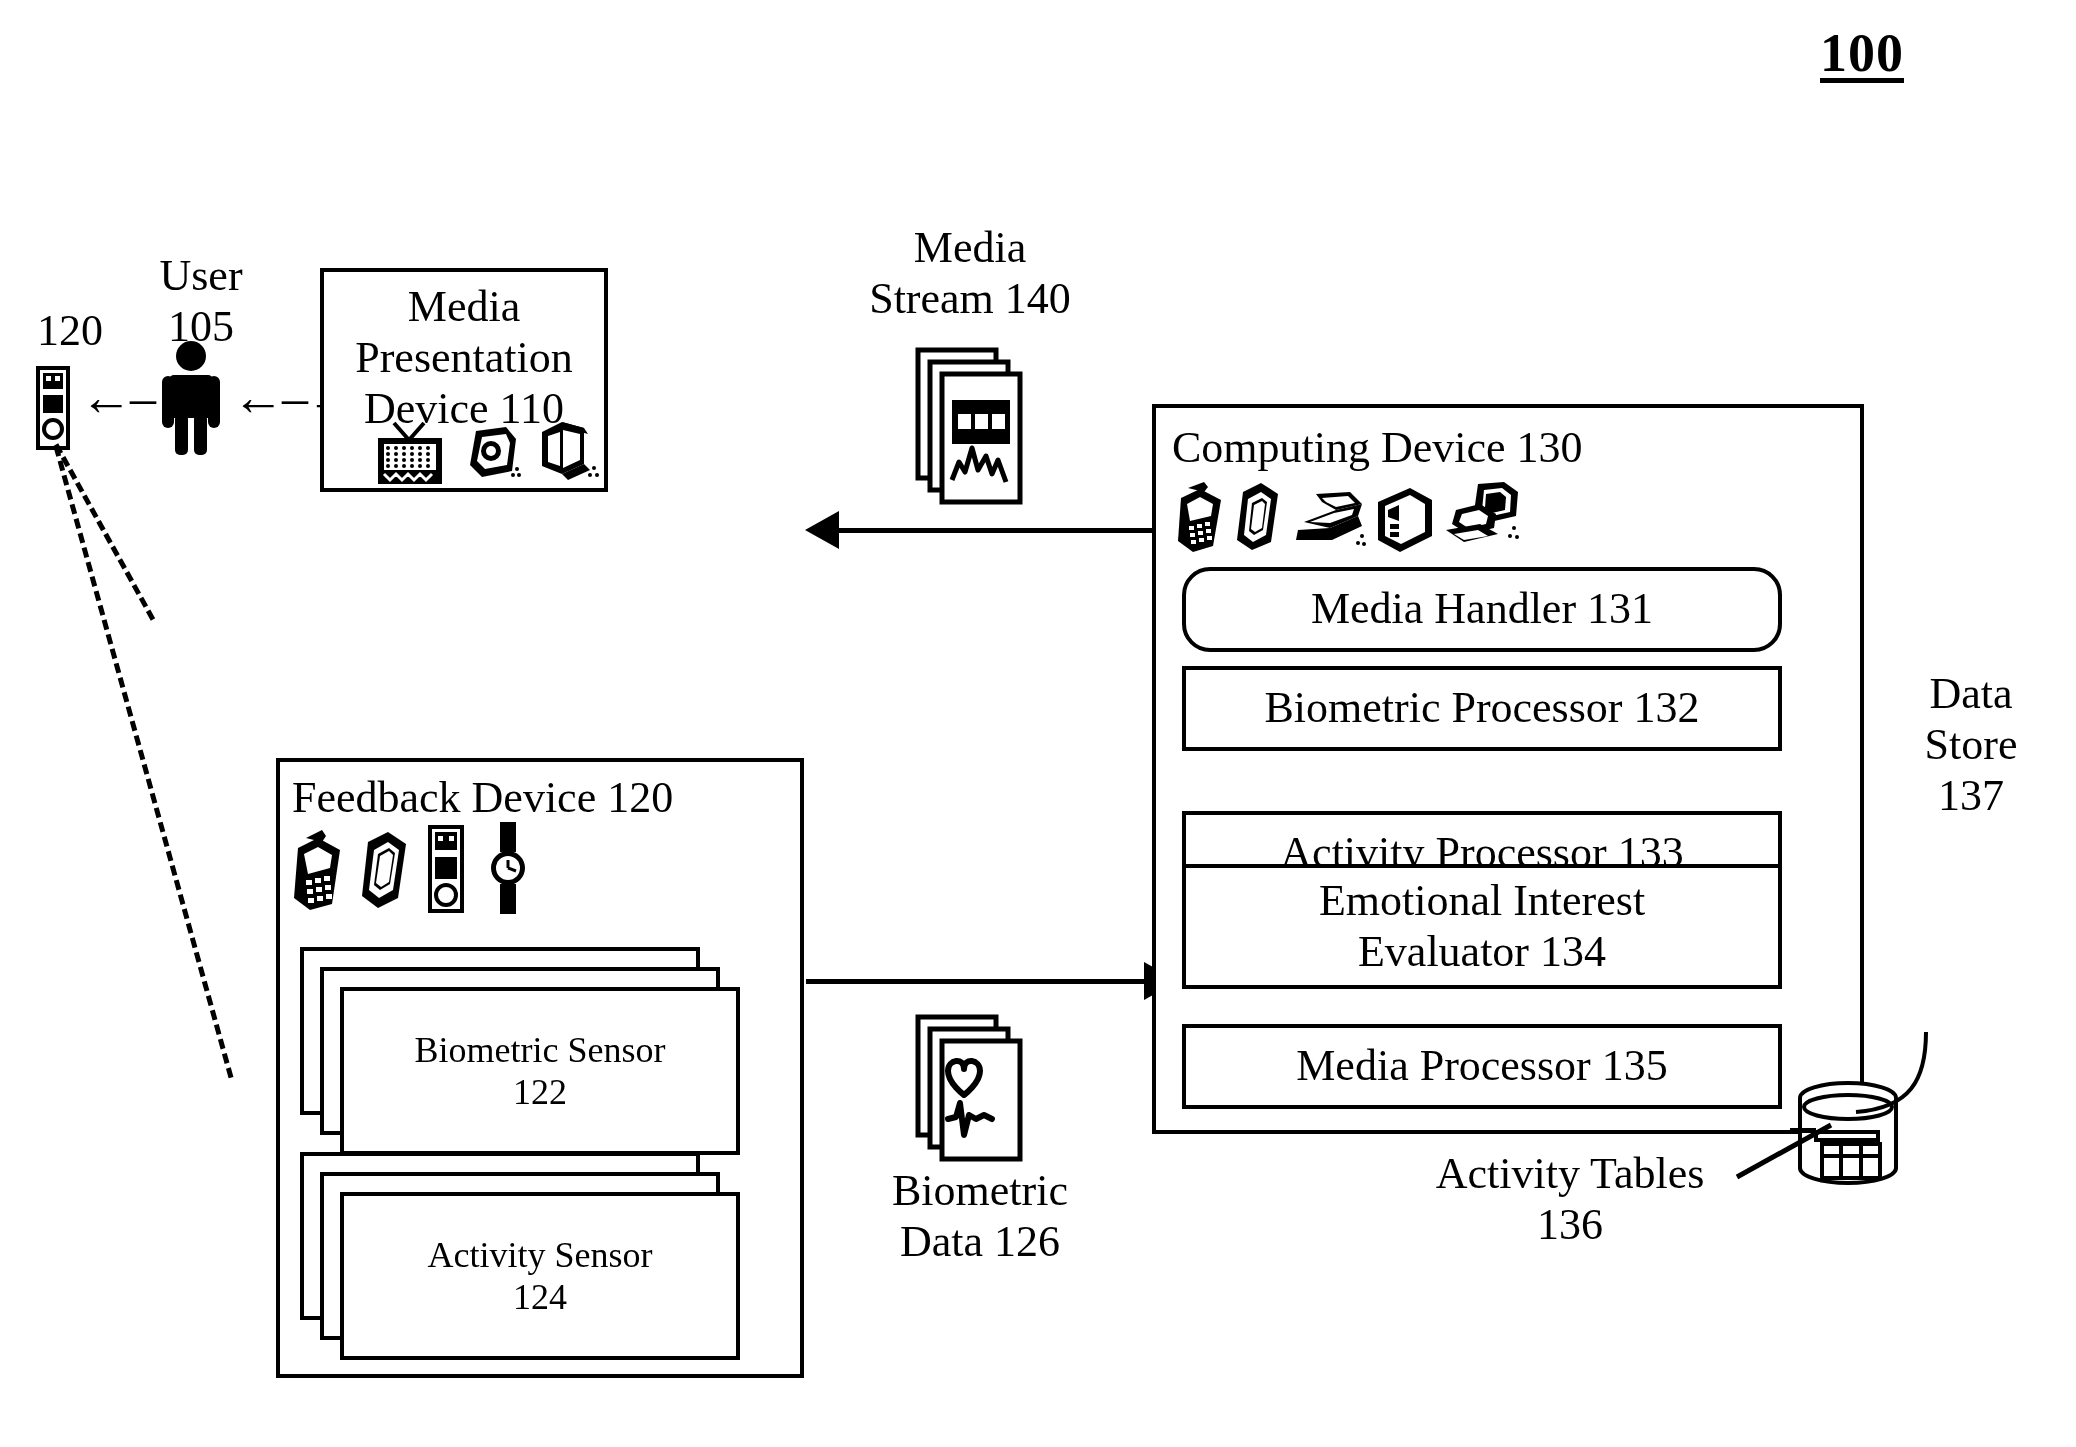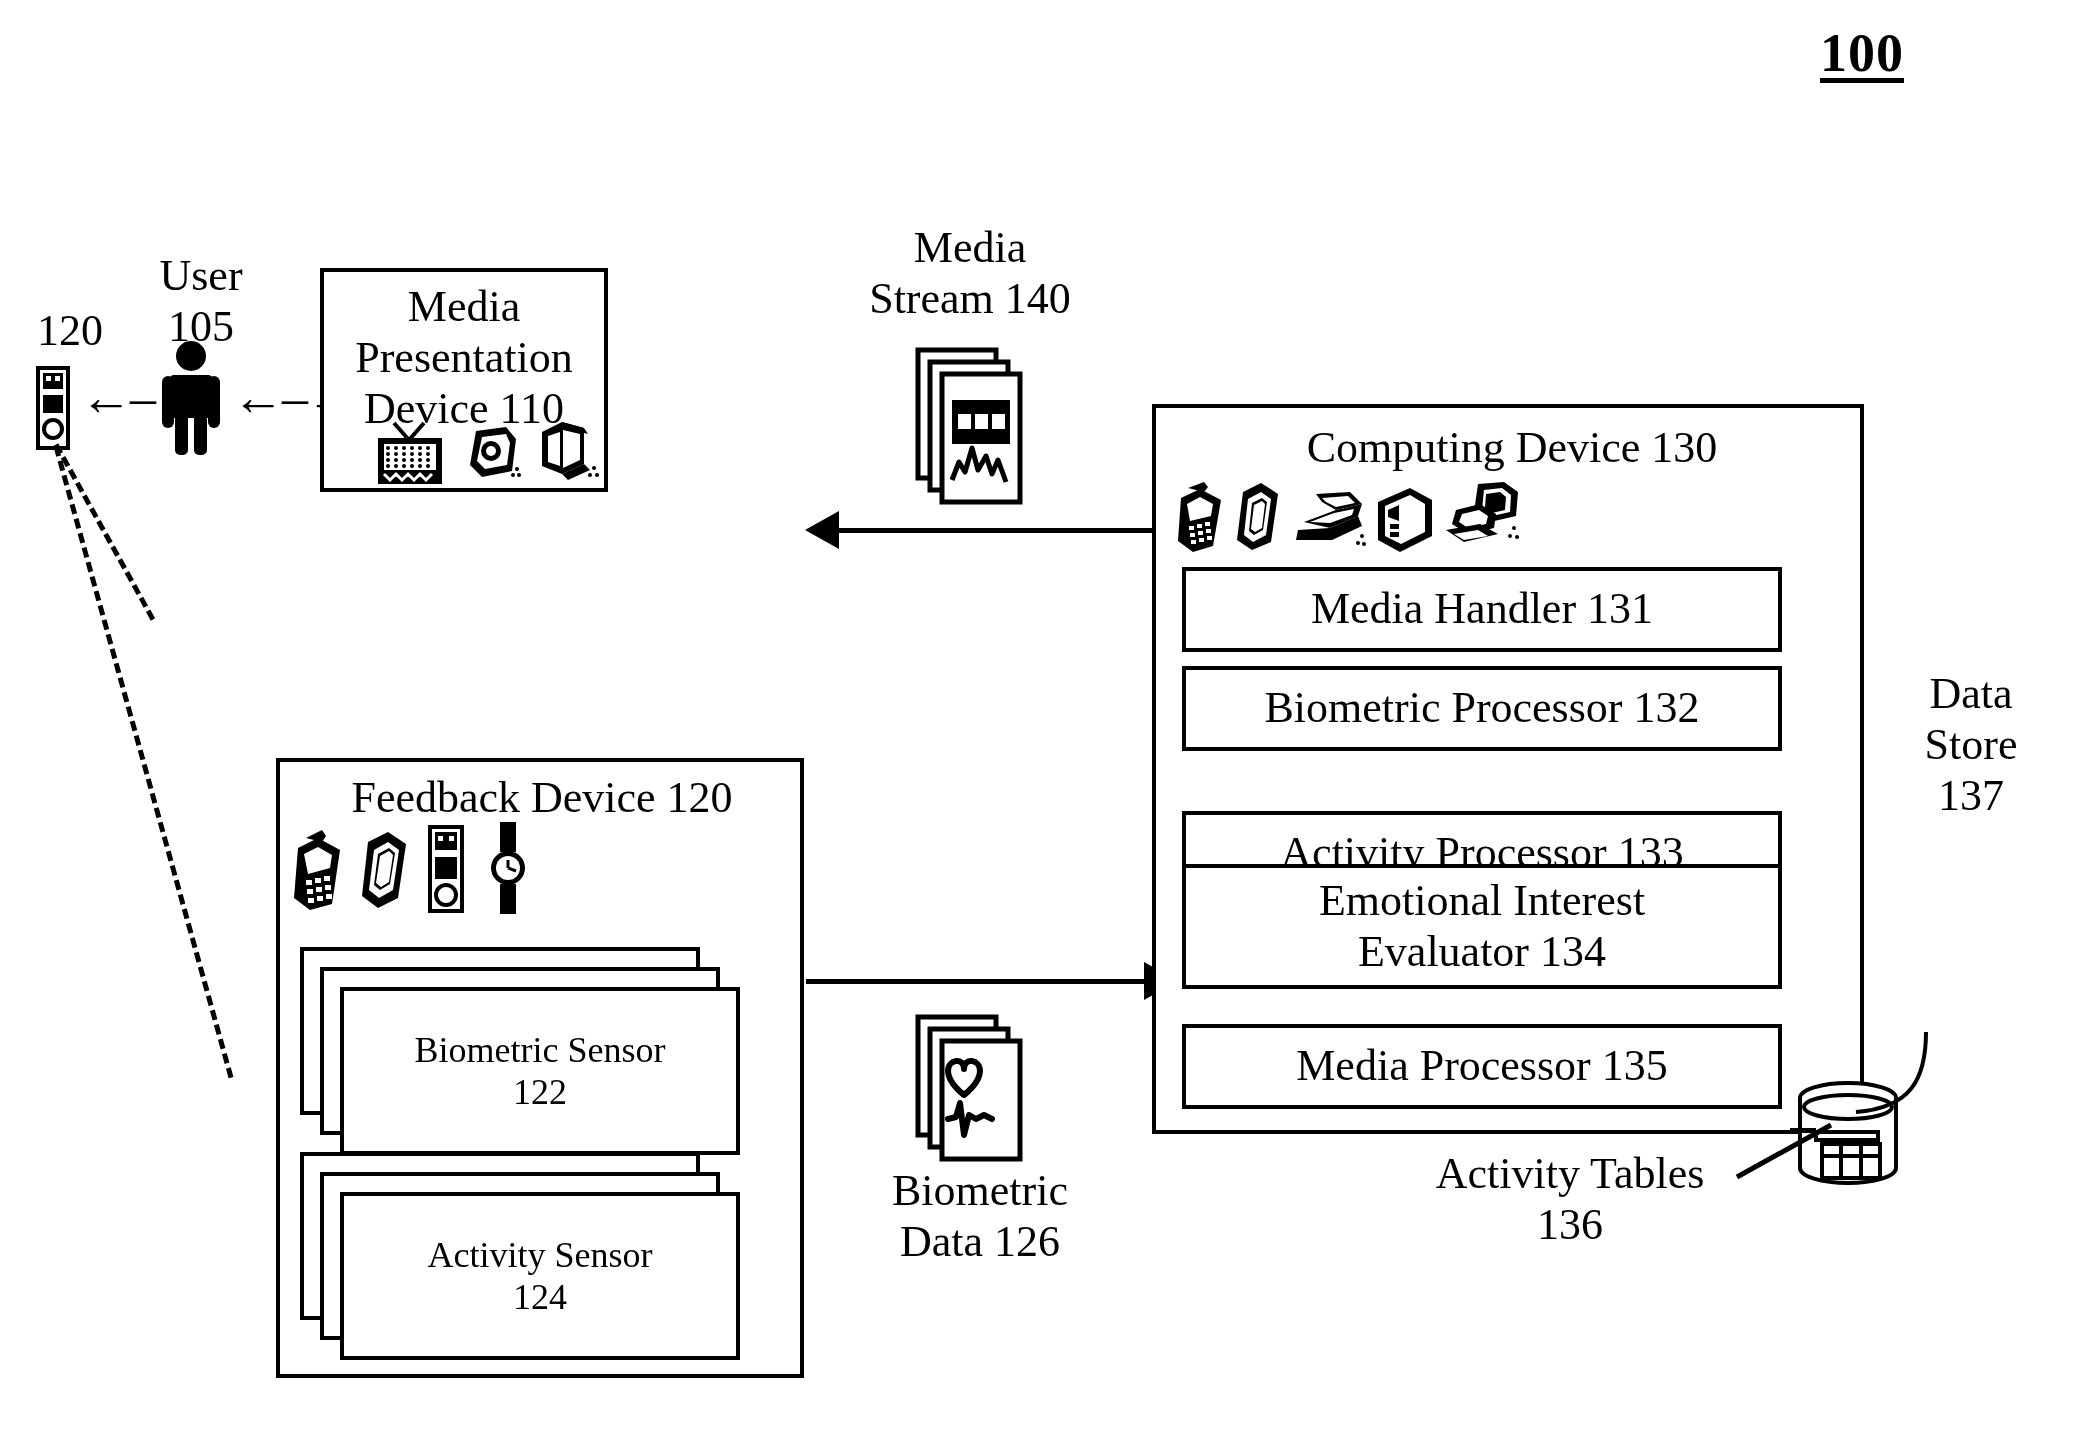--- a/index.html
+++ b/index.html
@@ -31,21 +31,21 @@
     letter-spacing: 1px;
   }
 
   
   .lbl {
     font-size: 44px;
     line-height: 1.16;
     white-space: pre-line;
     text-align: center;
   }
-  .lbl-left { text-align: center; }
+  .lbl-left { text-align: left; }
 
   
   .box {
     border: 4px solid #000;
     background: #fff;
     box-sizing: border-box;
   }
   .inner-box {
     border: 4px solid #000;
     background: #fff;
@@ -393,21 +393,21 @@
       <path d="M6 50 L40 44 L58 54 L24 62 Z" fill="#000"></path>
       <path d="M14 54 L38 50 L48 56 L24 60 Z" fill="#fff"></path>
       <g fill="#000">
         <circle cx="74" cy="48" r="2"></circle>
           <circle cx="70" cy="56" r="2"></circle>
           <circle cx="77" cy="57" r="2"></circle>
       </g>
     </svg>
   </div>
 
-  <div class="abs inner-box" style="left:1182px; top:567px; width:600px; height:85px;">
+  <div class="abs inner-box" style="left:1182px; top:567px; width:600px; height:85px;border-radius:28px;">
     <span>Media Handler 131</span>
   </div>
 
   <div class="abs inner-box" style="left:1182px; top:666px; width:600px; height:85px;">
     <span>Biometric Processor 132</span>
   </div>
 
   <div class="abs inner-box" style="left:1182px; top:765px; width:600px; height:85px;margin-top:46px;">
     <span>Activity Processor 133</span>
   </div>

